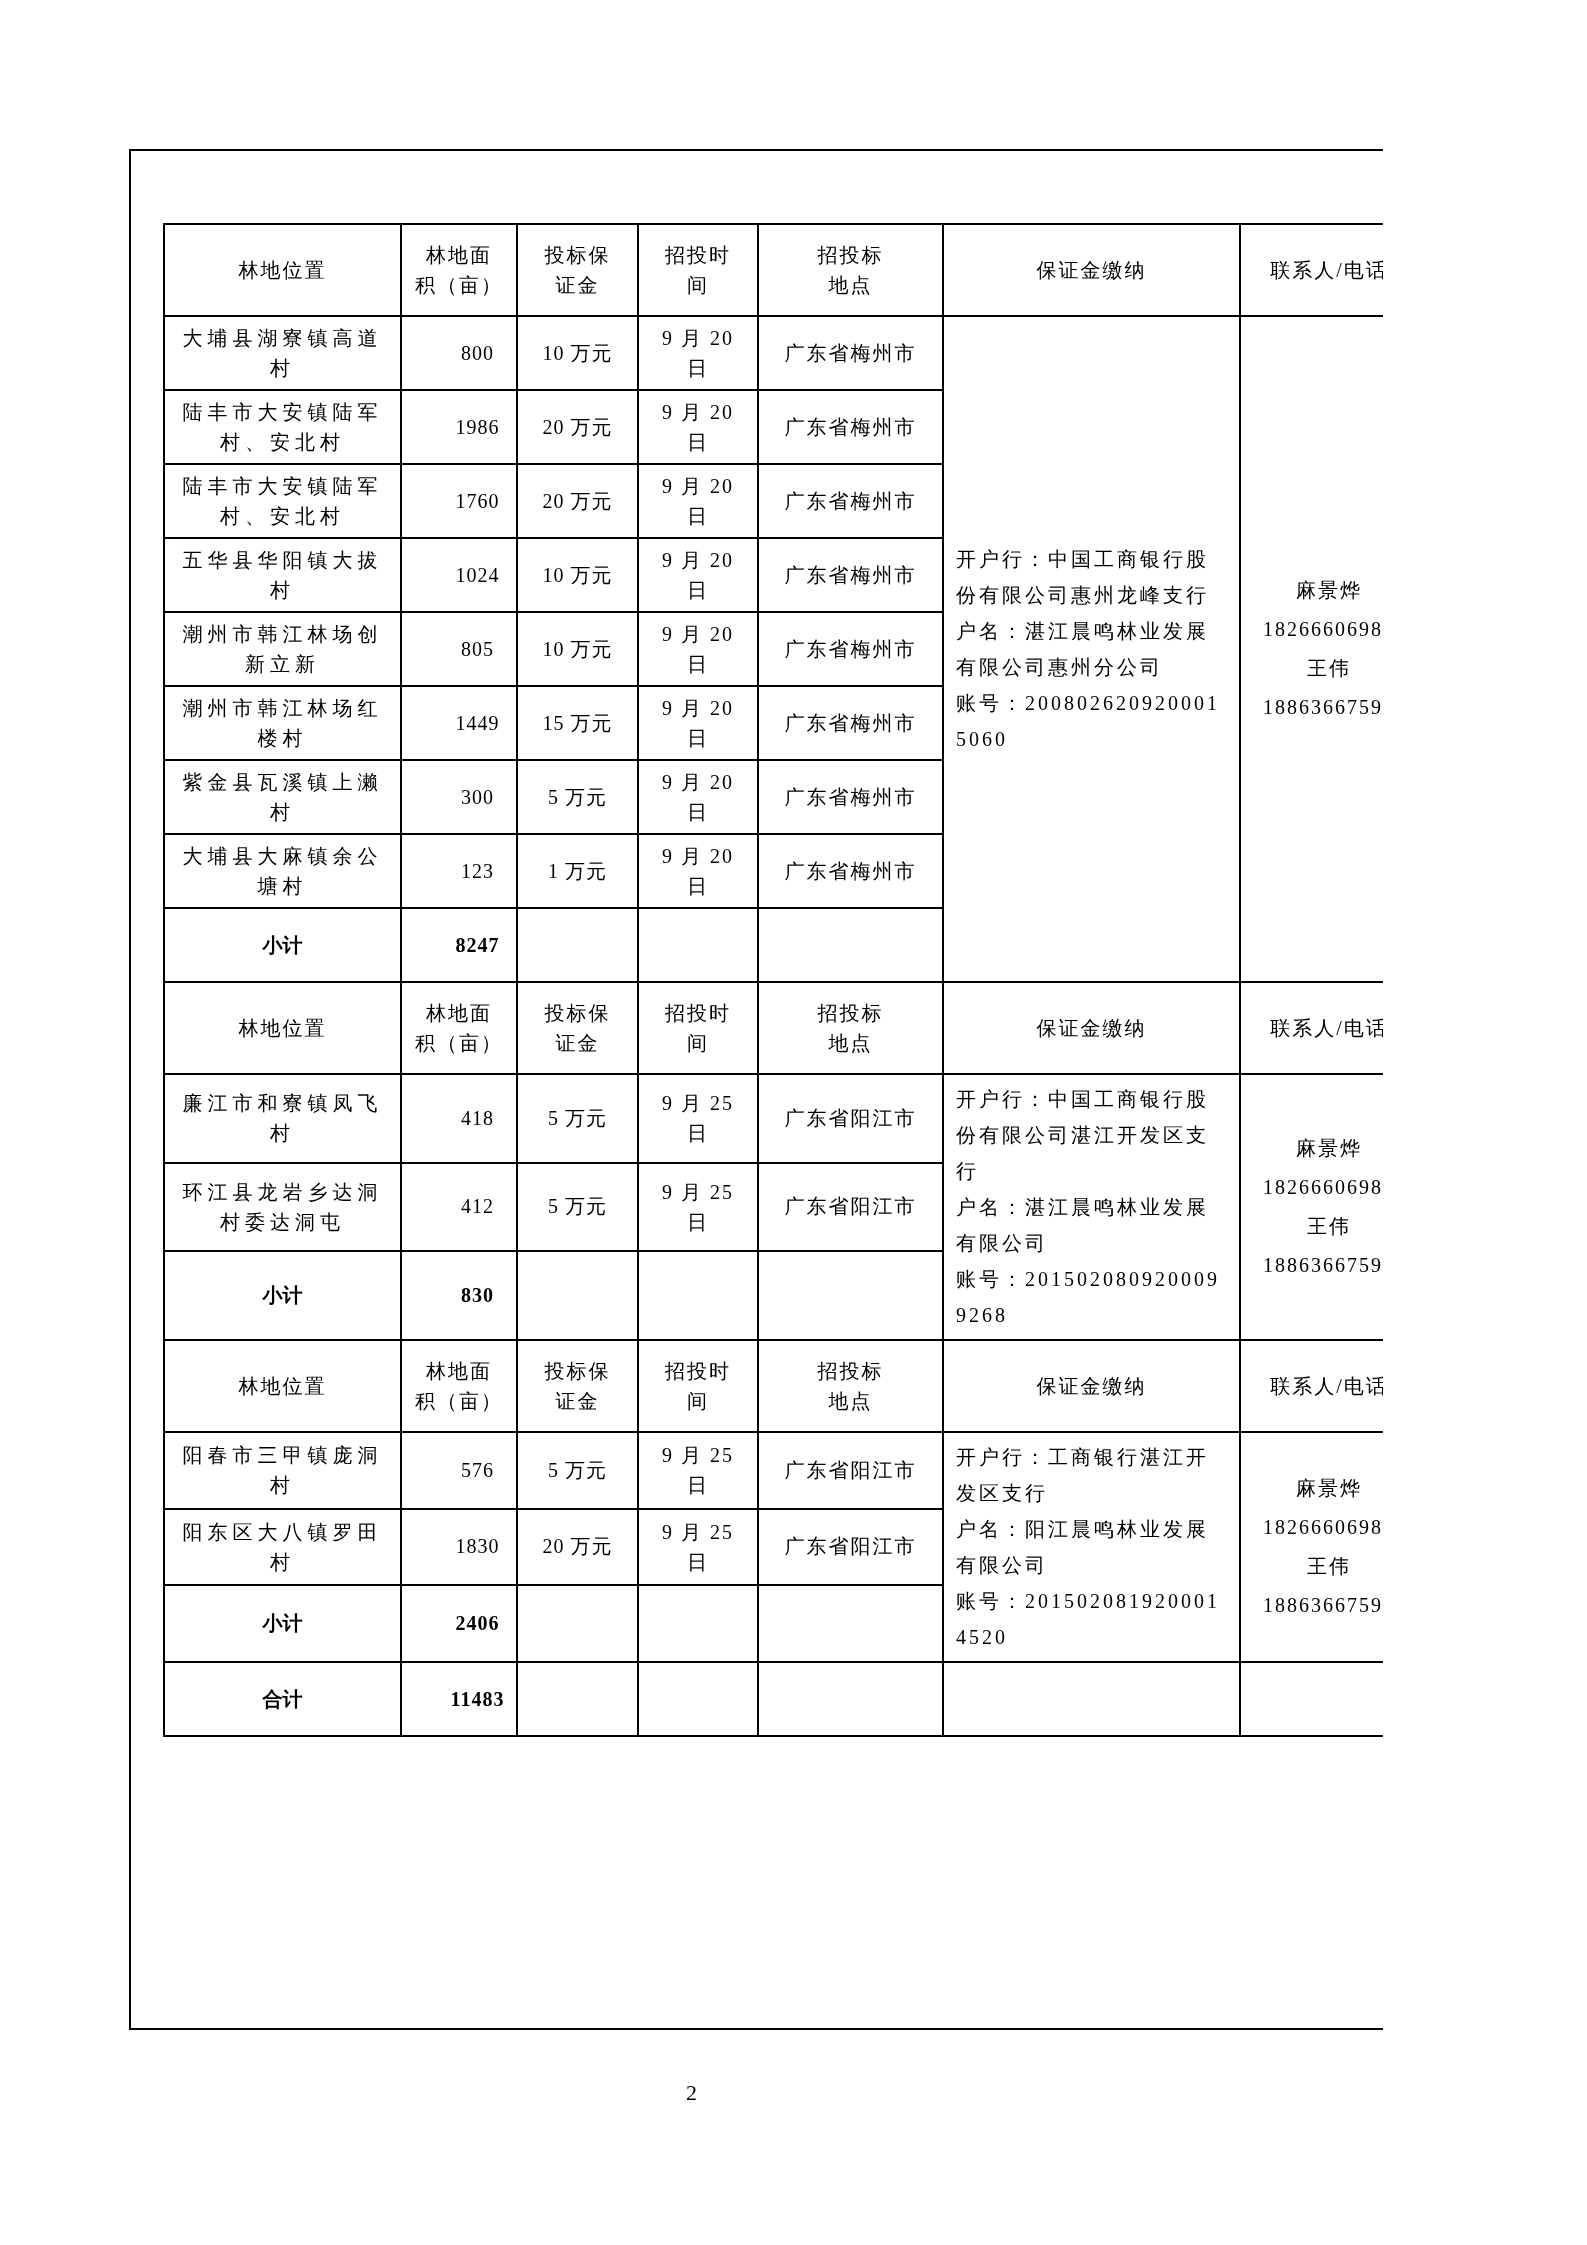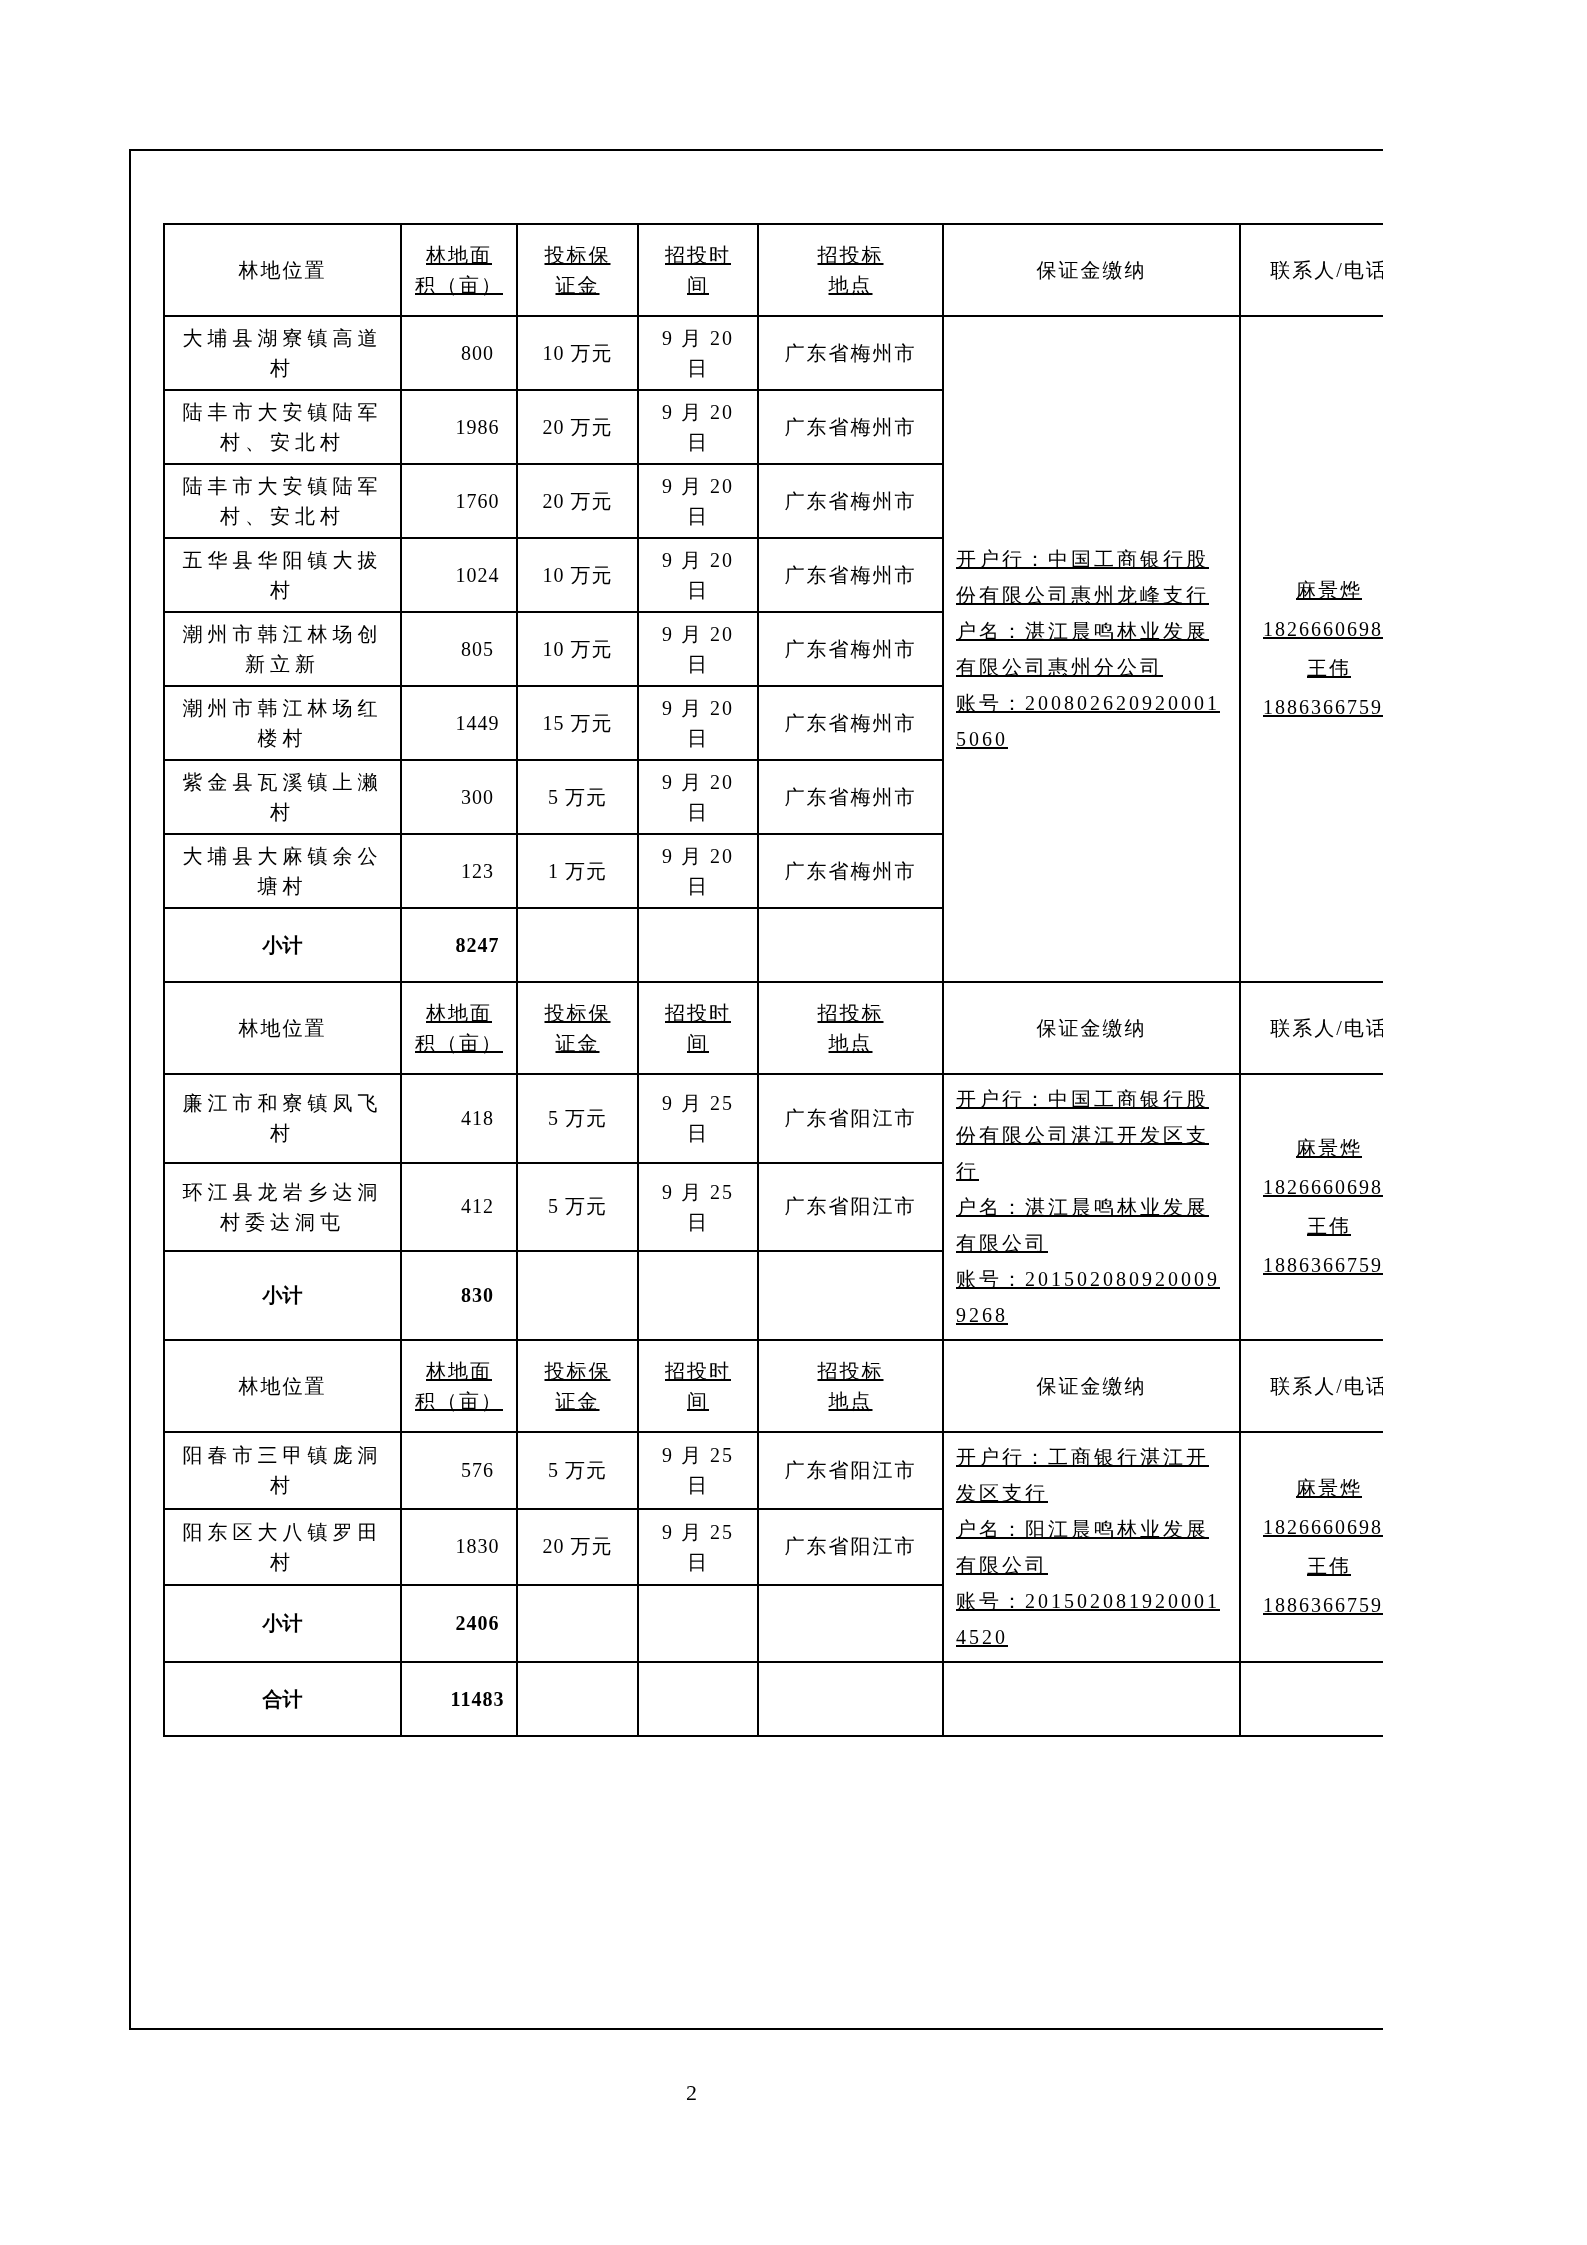--- a/index.html
+++ b/index.html
@@ -30,21 +30,21 @@
   .bid-table th, .bid-table td {
     border: 2px solid #000000;
     text-align: center;
     vertical-align: middle;
     font-weight: normal;
     font-size: 20px;
     padding: 2px 4px;
     box-sizing: border-box;
     word-break: break-all;
   }
-  .pre { white-space: pre-line; text-decoration: underline; }
+  .pre { white-space: pre-line; }
   th.hdr {
     height: 92px;
     letter-spacing: 2px;
     line-height: 1.5;
   }
   td.loc {
     height: 74px;
     padding: 0 17px;
     letter-spacing: 5px;
     line-height: 1.5;

